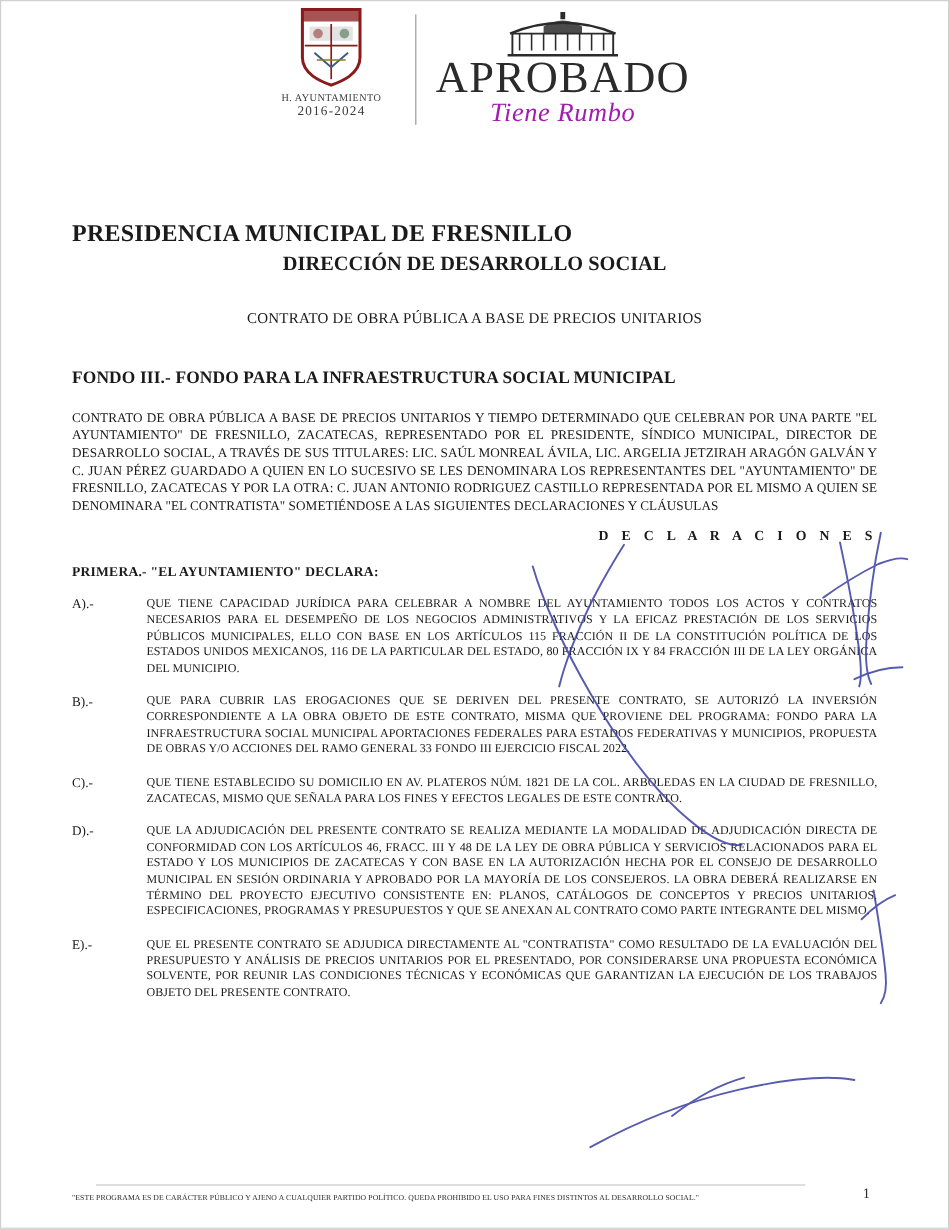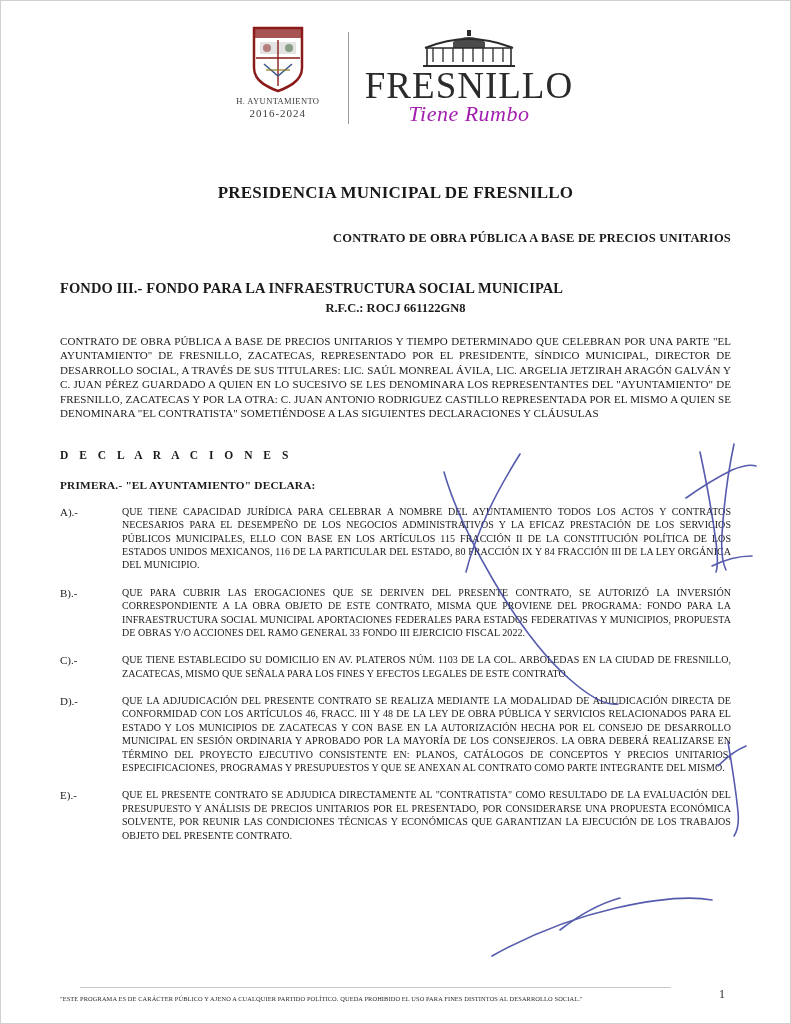--- a/index.html
+++ b/index.html
@@ -17,21 +17,21 @@
     color: #1a1a1a;
     box-sizing: border-box;
   }
   
   .header {
     position: relative;
     height: 140px;
     display: flex;
     align-items: flex-start;
     justify-content: center;
-    padding-top: 24px;
+    padding-top: 4px;
     box-sizing: border-box;
   }
   .crest-block {
     display: flex;
     flex-direction: column;
     align-items: center;
     width: 120px;
     margin-right: 10px;
   }
   .crest {
@@ -83,36 +83,36 @@
     color: #a21caf;
     margin-top: -2px;
     letter-spacing: 0.5px;
   }
   
   .body-wrap {
     padding: 0 60px;
     box-sizing: border-box;
   }
   .title1 {
-    text-align: center;
-    font-weight: bold;
-    font-size: 17px;
+    text-align: left;
+    font-weight: bold;
+    font-size: 20px;
     letter-spacing: 0.2px;
     margin-top: 42px;
     line-height: 1.35;
   }
   .title2 {
     text-align: center;
     font-weight: bold;
     font-size: 17px;
     line-height: 1.35;
   }
   .subtitle {
-    text-align: right;
-    font-weight: bold;
+    text-align: center;
+    font-weight: normal;
     font-size: 12.5px;
     letter-spacing: 0.2px;
     margin-top: 26px;
   }
   .ramo {
     font-weight: bold;
     font-size: 14.5px;
     margin-top: 34px;
     line-height: 1.45;
     letter-spacing: 0.1px;
@@ -138,25 +138,25 @@
     line-height: 1.5;
   }
   .para {
     text-align: justify;
     font-size: 11px;
     line-height: 1.32;
     margin-top: 16px;
     letter-spacing: 0.05px;
   }
   .decl-head {
-    text-align: left;
+    text-align: right;
     font-weight: bold;
     font-size: 11.5px;
     letter-spacing: 4px;
-    margin-top: 28px;
+    margin-top: 12px;
   }
   .primera {
     font-weight: bold;
     font-size: 11.3px;
     margin-top: 18px;
     letter-spacing: 0.2px;
   }
   .clause {
     display: flex;
     margin-top: 14px;
@@ -251,54 +251,54 @@
 
     <div class="brand">
       <svg class="brand-mark" viewBox="0 0 120 42">
         <path d="M14 38 H106" stroke="#2b2b2b" stroke-width="2"></path>
         <path d="M18 38 V20 H102 V38" fill="none" stroke="#2b2b2b" stroke-width="1.6"></path>
         <path d="M24 20 V34 M34 20 V34 M44 20 V34 M54 20 V34 M64 20 V34 M74 20 V34 M84 20 V34 M94 20 V34" stroke="#2b2b2b" stroke-width="1.3"></path>
         <path d="M16 20 Q60 2 104 20" fill="none" stroke="#2b2b2b" stroke-width="2"></path>
         <path d="M44 14 Q60 4 76 14 L76 20 L44 20 Z" fill="#2b2b2b" opacity="0.85"></path>
         <path d="M58 2 L62 2 L62 8 L58 8 Z" fill="#2b2b2b"></path>
       </svg>
-      <div class="brand-name">FRESNILLO</div>
+      <div class="brand-name">APROBADO</div>
       <div class="brand-tag">Tiene Rumbo</div>
     </div>
   </div>
 
   <div class="body-wrap">
 
     <div class="title1">PRESIDENCIA MUNICIPAL DE FRESNILLO</div>
+    <div class="title2">DIRECCIÓN DE DESARROLLO SOCIAL</div>
 
     <div class="subtitle">CONTRATO DE OBRA PÚBLICA A BASE DE PRECIOS UNITARIOS</div>
 
     <div class="fondo">FONDO III.- FONDO PARA LA INFRAESTRUCTURA SOCIAL MUNICIPAL</div>
 
-    <div class="rfc">R.F.C.: ROCJ 661122GN8</div>
 
     <div class="para">CONTRATO DE OBRA PÚBLICA A BASE DE PRECIOS UNITARIOS Y TIEMPO DETERMINADO QUE CELEBRAN POR UNA PARTE "EL AYUNTAMIENTO" DE FRESNILLO, ZACATECAS, REPRESENTADO POR EL PRESIDENTE, SÍNDICO MUNICIPAL, DIRECTOR DE DESARROLLO SOCIAL, A TRAVÉS DE SUS TITULARES: LIC. SAÚL MONREAL ÁVILA, LIC. ARGELIA JETZIRAH ARAGÓN GALVÁN Y C. JUAN PÉREZ GUARDADO A QUIEN EN LO SUCESIVO SE LES DENOMINARA LOS REPRESENTANTES DEL "AYUNTAMIENTO" DE FRESNILLO, ZACATECAS Y POR LA OTRA: C. JUAN ANTONIO RODRIGUEZ CASTILLO REPRESENTADA POR EL MISMO A QUIEN SE DENOMINARA "EL CONTRATISTA" SOMETIÉNDOSE A LAS SIGUIENTES DECLARACIONES Y CLÁUSULAS</div>
 
     <div class="decl-head">D E C L A R A C I O N E S</div>
 
     <div class="primera">PRIMERA.- "EL AYUNTAMIENTO" DECLARA:</div>
 
     <div class="clause">
       <div class="clause-letter">A).-</div>
       <div class="clause-text">QUE TIENE CAPACIDAD JURÍDICA PARA CELEBRAR A NOMBRE DEL AYUNTAMIENTO TODOS LOS ACTOS Y CONTRATOS NECESARIOS PARA EL DESEMPEÑO DE LOS NEGOCIOS ADMINISTRATIVOS Y LA EFICAZ PRESTACIÓN DE LOS SERVICIOS PÚBLICOS MUNICIPALES, ELLO CON BASE EN LOS ARTÍCULOS 115 FRACCIÓN II DE LA CONSTITUCIÓN POLÍTICA DE LOS ESTADOS UNIDOS MEXICANOS, 116 DE LA PARTICULAR DEL ESTADO, 80 FRACCIÓN IX Y 84 FRACCIÓN III DE LA LEY ORGÁNICA DEL MUNICIPIO.</div>
     </div>
 
     <div class="clause">
       <div class="clause-letter">B).-</div>
       <div class="clause-text">QUE PARA CUBRIR LAS EROGACIONES QUE SE DERIVEN DEL PRESENTE CONTRATO, SE AUTORIZÓ LA INVERSIÓN CORRESPONDIENTE A LA OBRA OBJETO DE ESTE CONTRATO, MISMA QUE PROVIENE DEL PROGRAMA: FONDO PARA LA INFRAESTRUCTURA SOCIAL MUNICIPAL APORTACIONES FEDERALES PARA ESTADOS FEDERATIVAS Y MUNICIPIOS, PROPUESTA DE OBRAS Y/O ACCIONES DEL RAMO GENERAL 33 FONDO III EJERCICIO FISCAL 2022.</div>
     </div>
 
     <div class="clause">
       <div class="clause-letter">C).-</div>
-      <div class="clause-text">QUE TIENE ESTABLECIDO SU DOMICILIO EN AV. PLATEROS NÚM. 1103 DE LA COL. ARBOLEDAS EN LA CIUDAD DE FRESNILLO, ZACATECAS, MISMO QUE SEÑALA PARA LOS FINES Y EFECTOS LEGALES DE ESTE CONTRATO.</div>
+      <div class="clause-text">QUE TIENE ESTABLECIDO SU DOMICILIO EN AV. PLATEROS NÚM. 1821 DE LA COL. ARBOLEDAS EN LA CIUDAD DE FRESNILLO, ZACATECAS, MISMO QUE SEÑALA PARA LOS FINES Y EFECTOS LEGALES DE ESTE CONTRATO.</div>
     </div>
 
     <div class="clause">
       <div class="clause-letter">D).-</div>
       <div class="clause-text">QUE LA ADJUDICACIÓN DEL PRESENTE CONTRATO SE REALIZA MEDIANTE LA MODALIDAD DE ADJUDICACIÓN DIRECTA DE CONFORMIDAD CON LOS ARTÍCULOS 46, FRACC. III Y 48 DE LA LEY DE OBRA PÚBLICA Y SERVICIOS RELACIONADOS PARA EL ESTADO Y LOS MUNICIPIOS DE ZACATECAS Y CON BASE EN LA AUTORIZACIÓN HECHA POR EL CONSEJO DE DESARROLLO MUNICIPAL EN SESIÓN ORDINARIA Y APROBADO POR LA MAYORÍA DE LOS CONSEJEROS. LA OBRA DEBERÁ REALIZARSE EN TÉRMINO DEL PROYECTO EJECUTIVO CONSISTENTE EN: PLANOS, CATÁLOGOS DE CONCEPTOS Y PRECIOS UNITARIOS, ESPECIFICACIONES, PROGRAMAS Y PRESUPUESTOS Y QUE SE ANEXAN AL CONTRATO COMO PARTE INTEGRANTE DEL MISMO.</div>
     </div>
 
     <div class="clause">
       <div class="clause-letter">E).-</div>
       <div class="clause-text">QUE EL PRESENTE CONTRATO SE ADJUDICA DIRECTAMENTE AL "CONTRATISTA" COMO RESULTADO DE LA EVALUACIÓN DEL PRESUPUESTO Y ANÁLISIS DE PRECIOS UNITARIOS POR EL PRESENTADO, POR CONSIDERARSE UNA PROPUESTA ECONÓMICA SOLVENTE, POR REUNIR LAS CONDICIONES TÉCNICAS Y ECONÓMICAS QUE GARANTIZAN LA EJECUCIÓN DE LOS TRABAJOS OBJETO DEL PRESENTE CONTRATO.</div>

